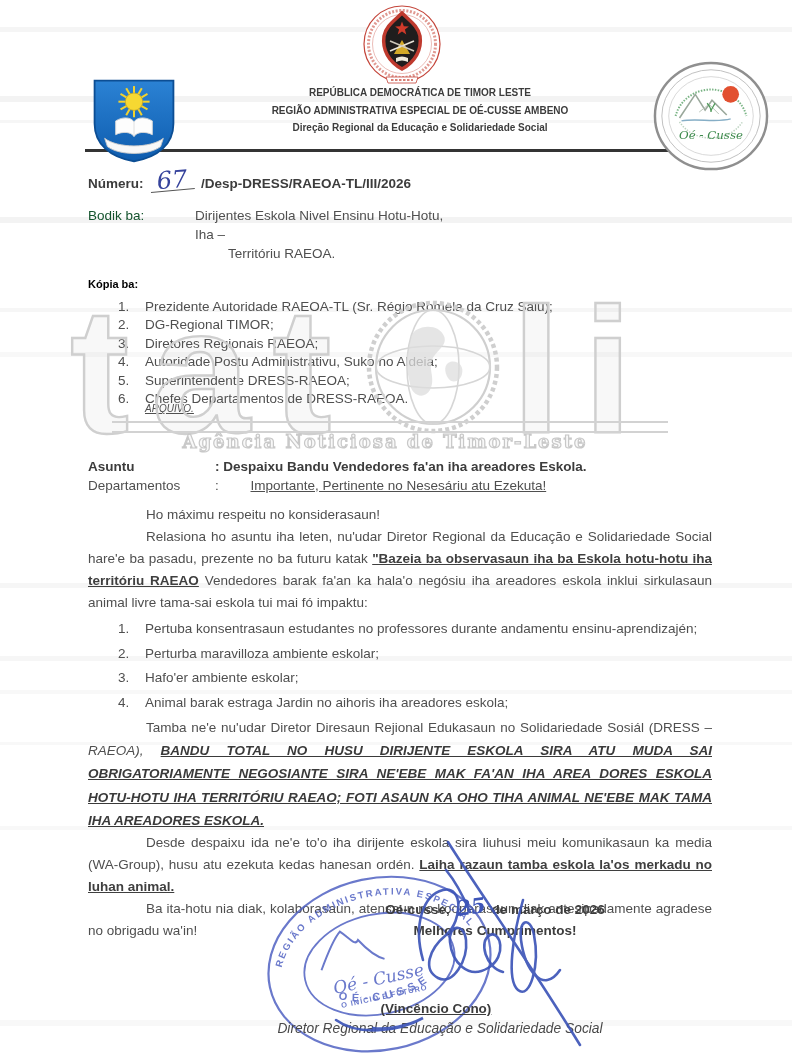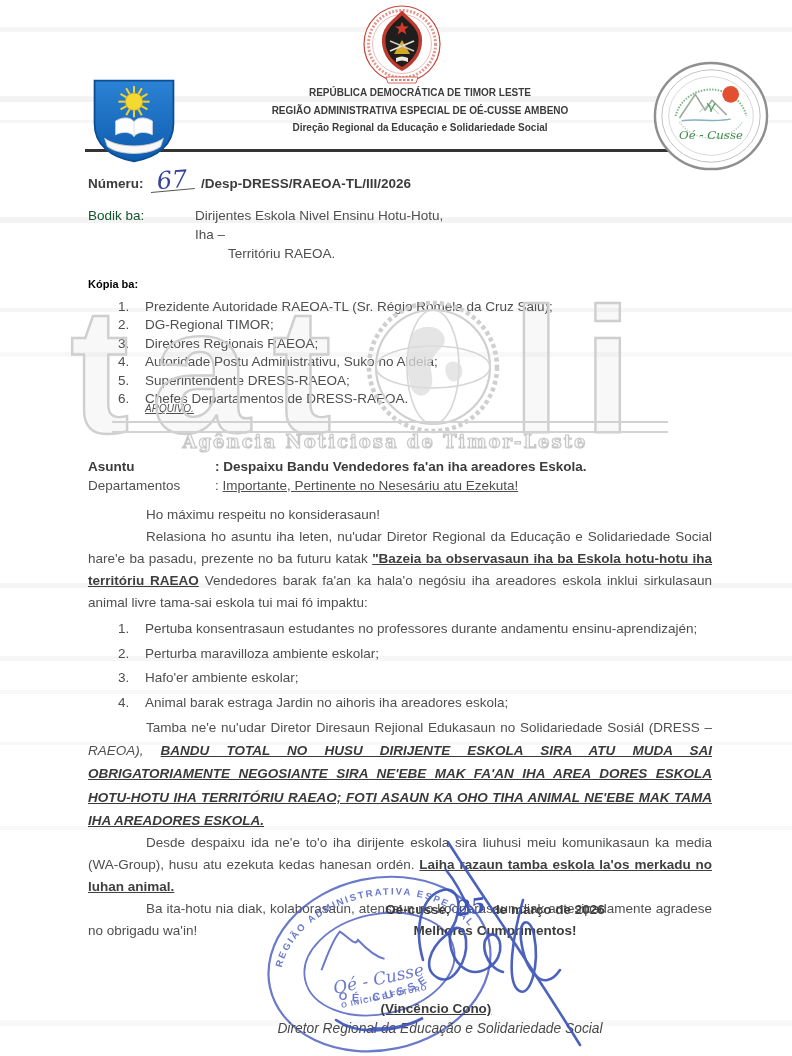--- a/index.html
+++ b/index.html
@@ -40,21 +40,21 @@
              letter-spacing:22px;color:rgba(120,120,120,0.05);-webkit-text-stroke:2.4px #cfcfcf;}
   .wm-bar{position:absolute;left:112px;top:421px;width:556px;height:8px;border-top:2px solid #d2d2d2;
           border-bottom:2px solid #d2d2d2;z-index:5;pointer-events:none;}
   .wm-caption{position:absolute;left:85px;top:431px;width:600px;text-align:center;z-index:5;pointer-events:none;
               font-family:"DejaVu Serif",serif;font-weight:bold;font-size:18px;letter-spacing:2px;
               color:rgba(120,120,120,0.05);-webkit-text-stroke:1.2px #c8c8c8;}
   
   .subject{position:absolute;left:88px;top:458px;width:600px;font-size:13.5px;line-height:18.5px;z-index:3;}
   .subject .row{display:grid;grid-template-columns:127px 1fr;}
   .subject .b{font-weight:bold;color:#3c3c3c;}
-  .subject .u{text-decoration:underline;}
+  .subject .u{text-decoration:underline;margin-left:28px;}
   
   .doc-body{position:absolute;left:88px;top:504px;width:624px;font-size:13.5px;line-height:22px;
             text-align:justify;z-index:3;}
   .doc-body p{margin:0;}
   .indent{text-indent:58px;}
   .bu{font-weight:bold;text-decoration:underline;color:#3f3f3f;}
   .impacts{margin:3px 0 2px 30px;padding:0;list-style:none;counter-reset:im;}
   .impacts li{counter-increment:im;position:relative;padding-left:27px;line-height:23.5px;margin-bottom:1px;}
   .impacts li::before{content:counter(im) ".";position:absolute;left:0;}
   .p3{line-height:23.2px;}

